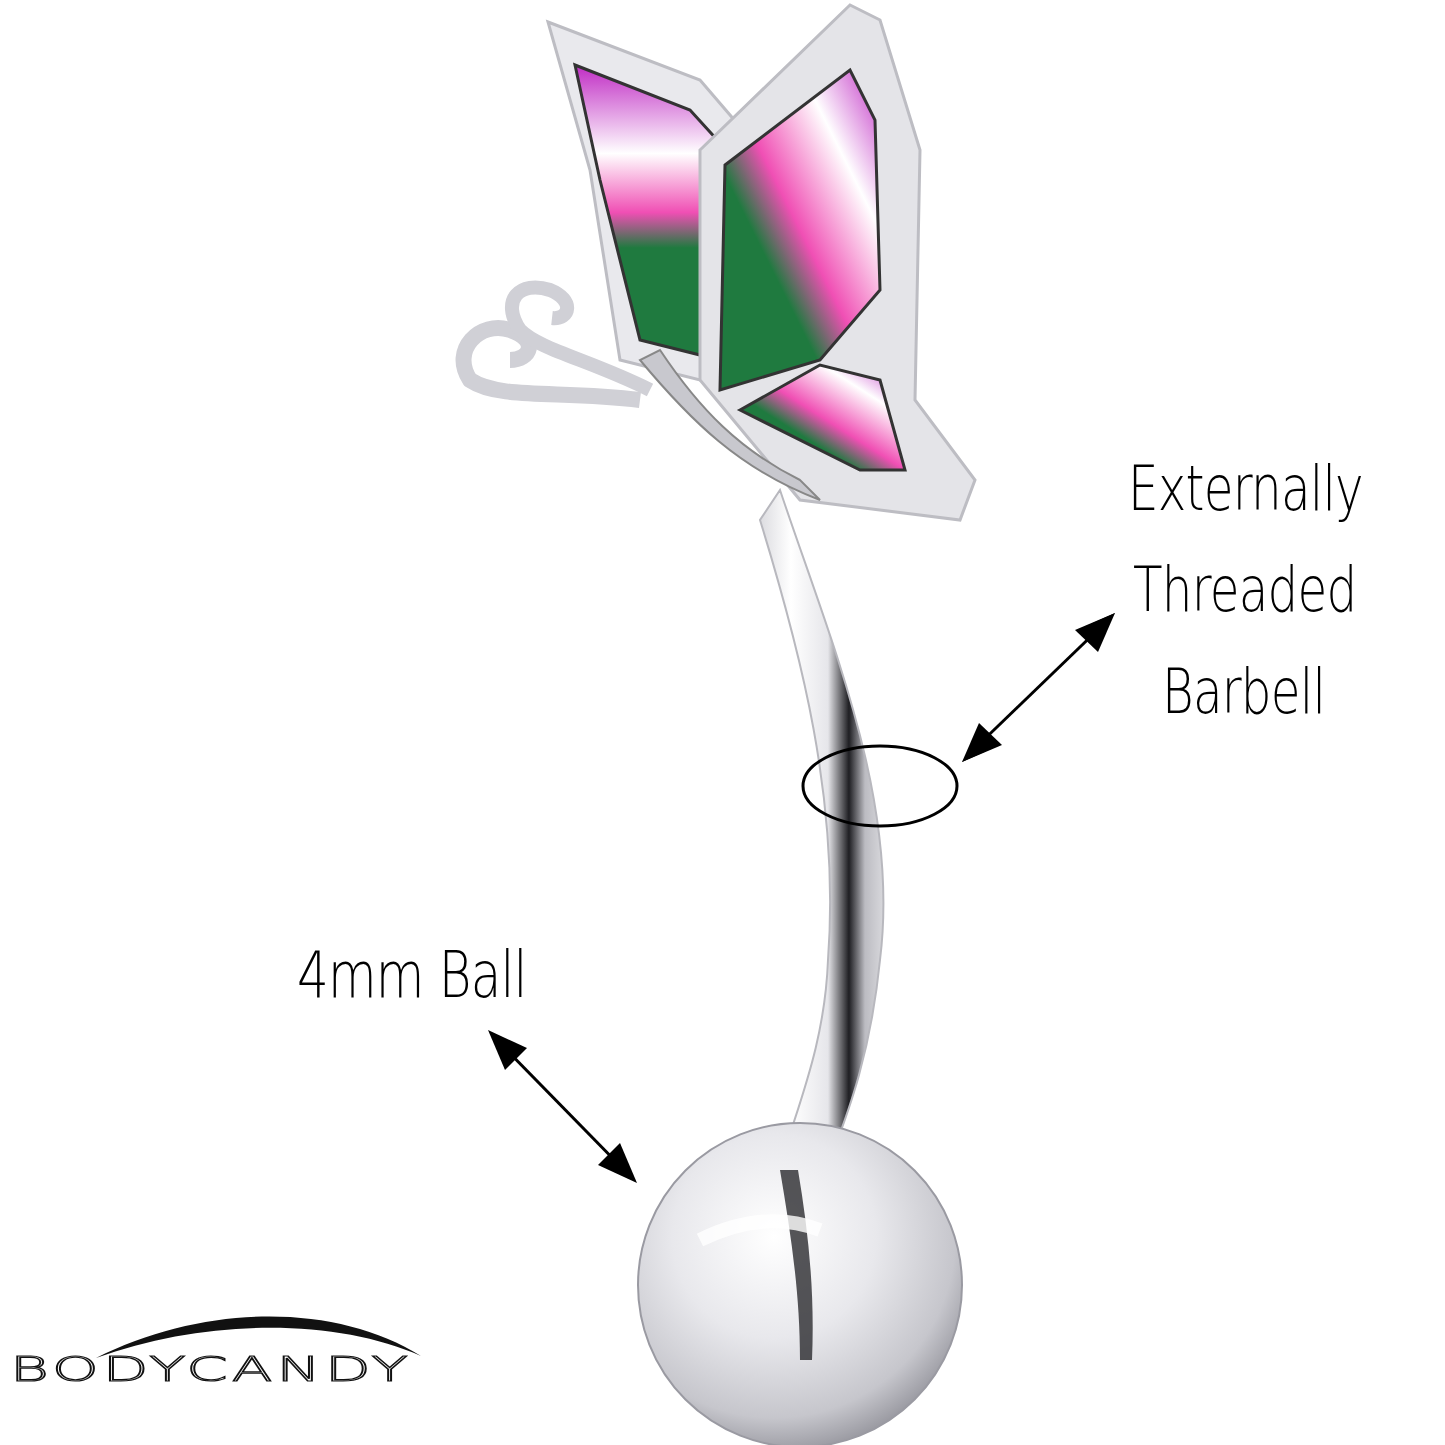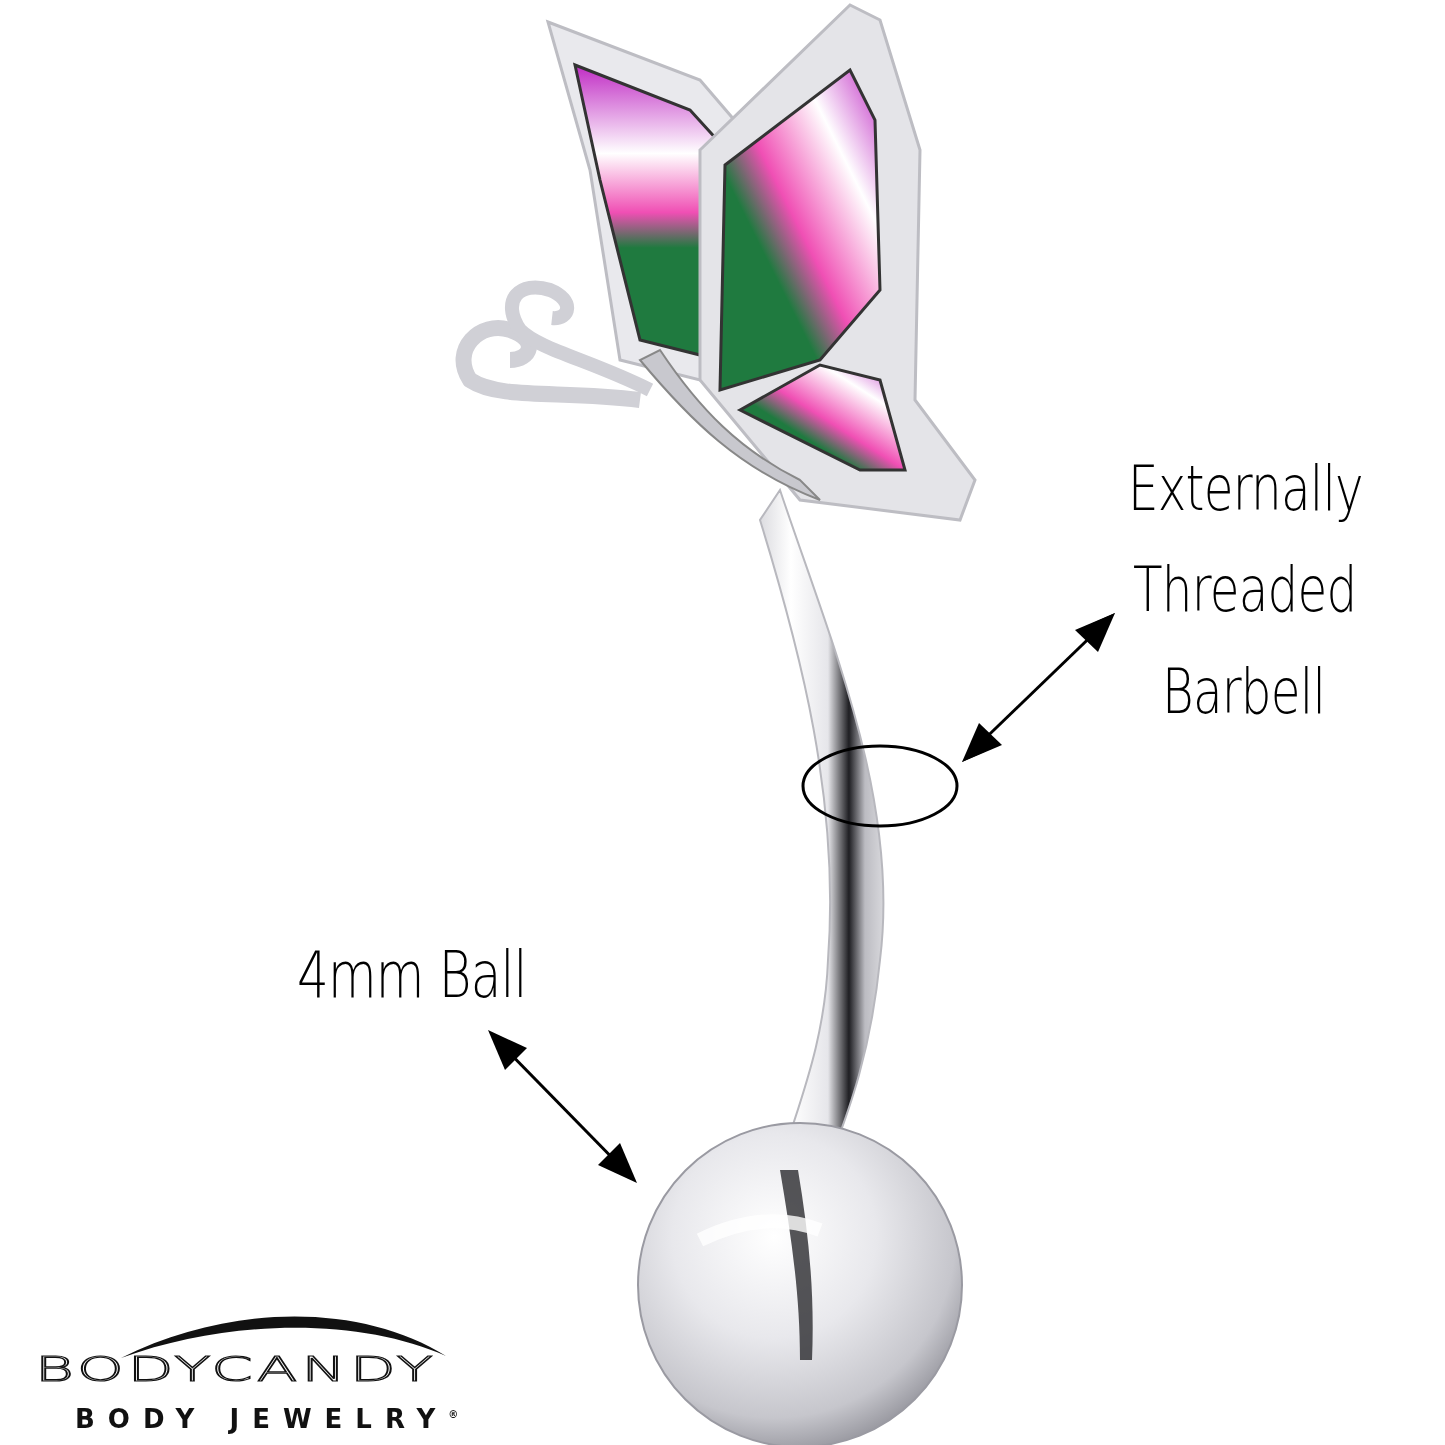--- a/index.html
+++ b/index.html
@@ -3,21 +3,21 @@
 <meta charset="utf-8">
 <style>
   html, body { margin: 0; padding: 0; background: #ffffff; }
   body { width: 1445px; height: 1445px; position: relative; overflow: hidden; font-family: "Liberation Sans", sans-serif; }
   .product-art { position: absolute; left: 0; top: 0; width: 1445px; height: 1445px; }
   .label { position: absolute; color: #000; font-family: "DejaVu Sans", sans-serif; font-weight: 300; letter-spacing: -1px; transform: scaleX(0.78); transform-origin: left top; white-space: nowrap; }
   .label-externally { left: 1128px; top: 452px; font-size: 62px; }
   .label-threaded { left: 1133px; top: 553px; font-size: 62px; }
   .label-barbell { left: 1162px; top: 655px; font-size: 62px; }
   .label-ball { left: 297px; top: 938px; font-size: 64px; }
-  .logo { position: absolute; left: 31px; top: 1308px; width: 510px; height: 135px; }
+  .logo { position: absolute; left: 6px; top: 1308px; width: 510px; height: 135px; }
   .logo-arc { position: absolute; left: 0; top: 0; }
   .logo-wordmark { position: absolute; left: 4px; top: 42px; font-family: "DejaVu Sans", sans-serif; font-size: 44px; font-weight: 300; letter-spacing: 3px; transform: scaleX(1.35) scaleY(0.75); transform-origin: left top; color: #111; -webkit-text-stroke: 1.5px #111; color: #fff; }
   .logo-sub { position: absolute; left: 44px; top: 96px; font-family: "DejaVu Sans", sans-serif; font-size: 26px; font-weight: bold; letter-spacing: 13px; color: #111; }
   .logo-reg { font-size: 10px; letter-spacing: 0; vertical-align: super; }
 </style>
 </head>
 <body>
 
 <svg class="product-art" viewBox="0 0 1445 1445" xmlns="http://www.w3.org/2000/svg">
   <defs>
@@ -95,14 +95,13 @@
 <div class="label label-externally">Externally</div>
 <div class="label label-threaded">Threaded</div>
 <div class="label label-barbell">Barbell</div>
 <div class="label label-ball">4mm Ball</div>
 
 <div class="logo">
   <svg class="logo-arc" width="510" height="50" viewBox="0 0 510 50">
     <path d="M90 50 C 200 -5, 330 -5, 415 48 C 330 10, 200 10, 90 50 Z" fill="#111"></path>
   </svg>
   <div class="logo-wordmark">BODYCANDY</div>
-  <div class="logo-sub"><span>BODY JEWELRY</span><span class="logo-reg">®</span></div>
 </div>
 
 </body></html>

